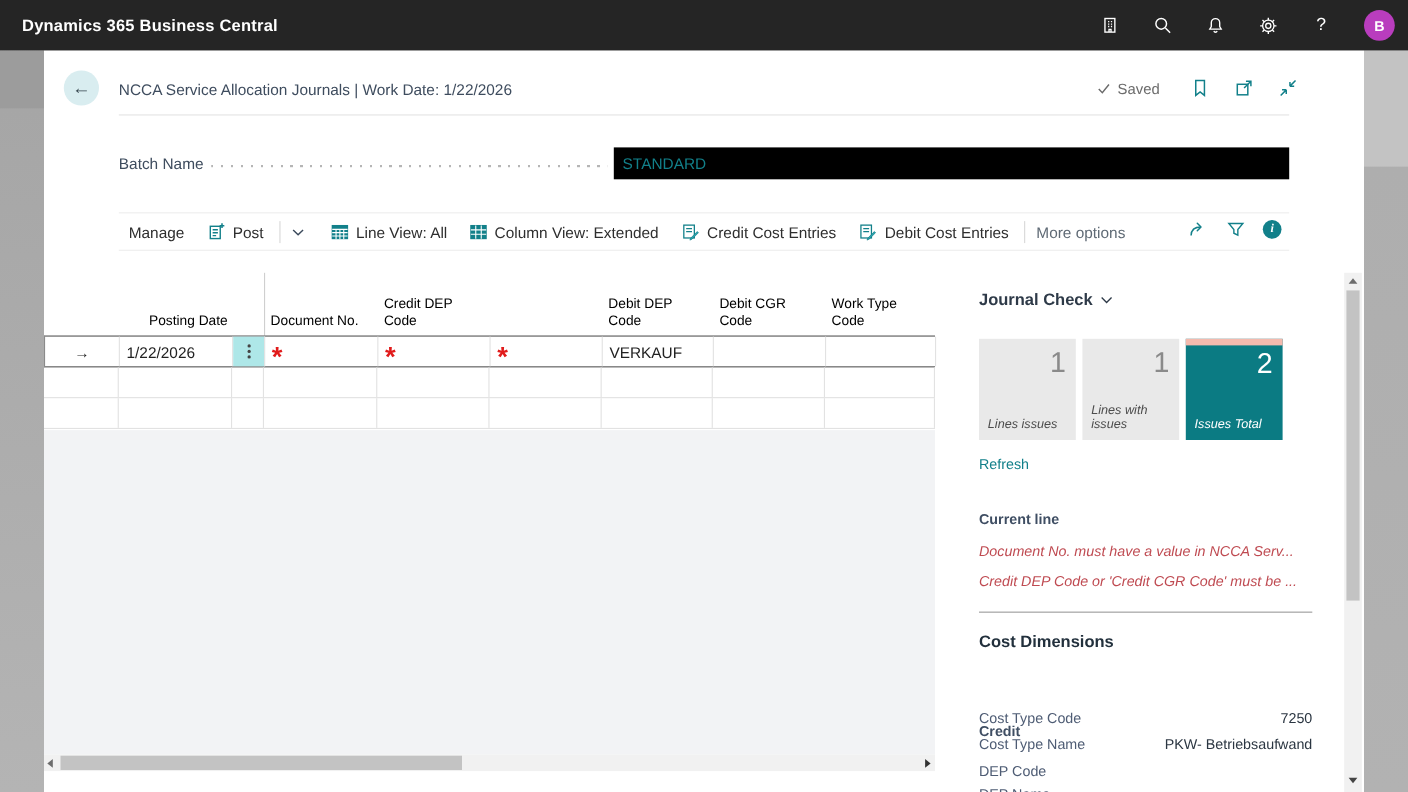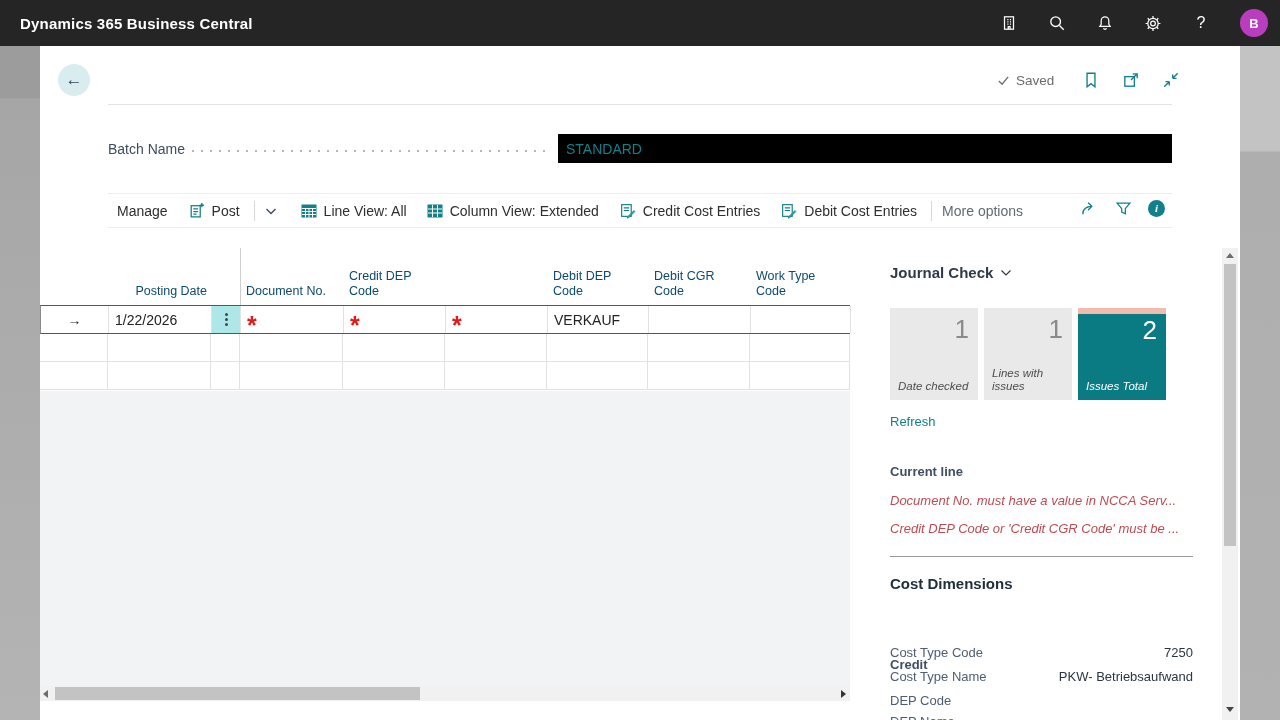--- a/index.html
+++ b/index.html
@@ -52,21 +52,21 @@
   .toolbar .first { margin-left:9px; }
   .chev { display:flex; align-items:center; cursor:pointer; }
   .more-options { color:#5f6a75; }
   .toolbar-right { position:absolute; left:1080px; top:199px; display:flex; gap:16px; align-items:center; }
   .info-circle { width:17px; height:17px; border-radius:50%; background:#12808a; color:#fff;
     display:flex; align-items:center; justify-content:center; font-size:11px; font-style:italic; font-weight:bold;
     font-family:"Liberation Serif", serif; cursor:pointer; }
 
   
   .th { position:absolute; top:248px; height:57px; display:flex; align-items:flex-end;
-    padding:4px 4px 6px 6px; font-size:12.5px; line-height:15px; color:#0c4a6e; }
+    padding:4px 4px 6px 6px; font-size:12.5px; line-height:15px; color:#000000; }
   .hdr-vline { left:240px; top:248px; width:1px; height:57px; background:#cfcfcf; }
 
   .trow { position:absolute; left:40px; width:810px; height:28px; }
   .trow .cell { position:absolute; top:0; height:100%; border-right:1px solid #e2e2e2;
     display:flex; align-items:center; padding-left:6px; font-size:14px; color:#222; overflow:hidden; }
   .row1 { top:305px; border-top:1px solid #565656; border-bottom:1px solid #565656; height:29px; border-left:1px solid #8a8a8a; }
   .row2 { top:334px; border-bottom:1px solid #e2e2e2; }
   .row3 { top:362px; border-bottom:1px solid #e2e2e2; }
   .sel-cell { left:0; width:68px; justify-content:center; padding-left:0 !important; color:#3b3b3b; font-size:15px; }
   .c-date { left:68px; width:103px; }
@@ -160,20 +160,21 @@
       </div>
     </div>
   </div>
 
   <div class="abs backdrop-left"></div>
   <div class="abs backdrop-right"></div>
 
   <div class="abs panel"></div>
 
   <div class="abs back-btn">←</div>
+  <div class="abs page-title">NCCA Service Allocation Journals | Work Date: 1/22/2026</div>
   <div class="abs saved">
     <svg width="13" height="13" viewBox="0 0 14 14" fill="none" stroke="#6b6b6b" stroke-width="1.4">
         <path d="M2 7.5 5.5 11 12 3"></path>
       </svg>
     <span>Saved</span>
   </div>
   <div class="abs hdr-icons">
     <div class="tb-icon">
       <svg width="18" height="18" viewBox="0 0 16 16" fill="none" stroke="#12808a" stroke-width="1.2">
           <path d="M4.5 2h7v12l-3.5-2.8L4.5 14z"></path>
@@ -353,21 +354,21 @@
   <div class="abs jc-title">
     <span>Journal Check</span>
     <svg width="12" height="8" viewBox="0 0 12 8" fill="none" stroke="#2e3a48" stroke-width="1.2">
         <path d="M1.5 1.5 6 6 10.5 1.5"></path>
       </svg>
   </div>
 
   <div class="abs cards">
     <div class="card">
       <div class="num">1</div>
-      <div class="lbl">Date checked</div>
+      <div class="lbl">Lines issues</div>
     </div>
     <div class="card">
       <div class="num">1</div>
       <div class="lbl">Lines with issues</div>
     </div>
     <div class="card accent">
       <div class="num">2</div>
       <div class="lbl">Issues Total</div>
     </div>
   </div>

